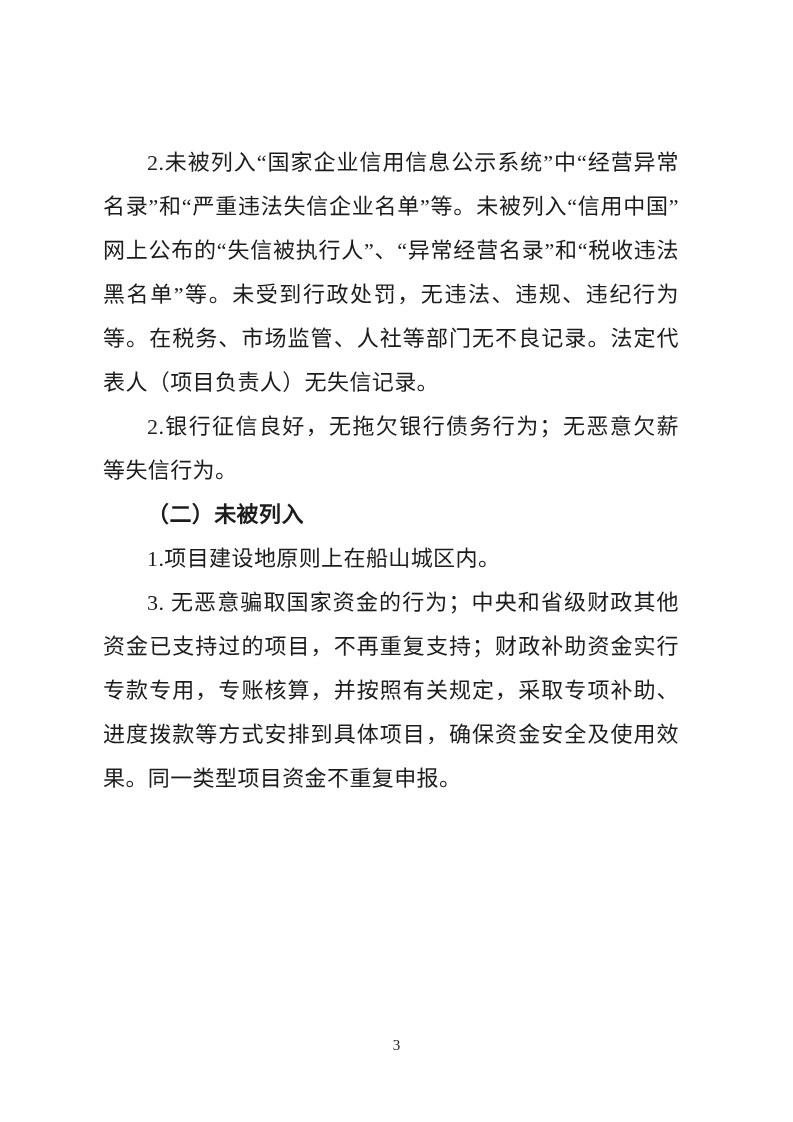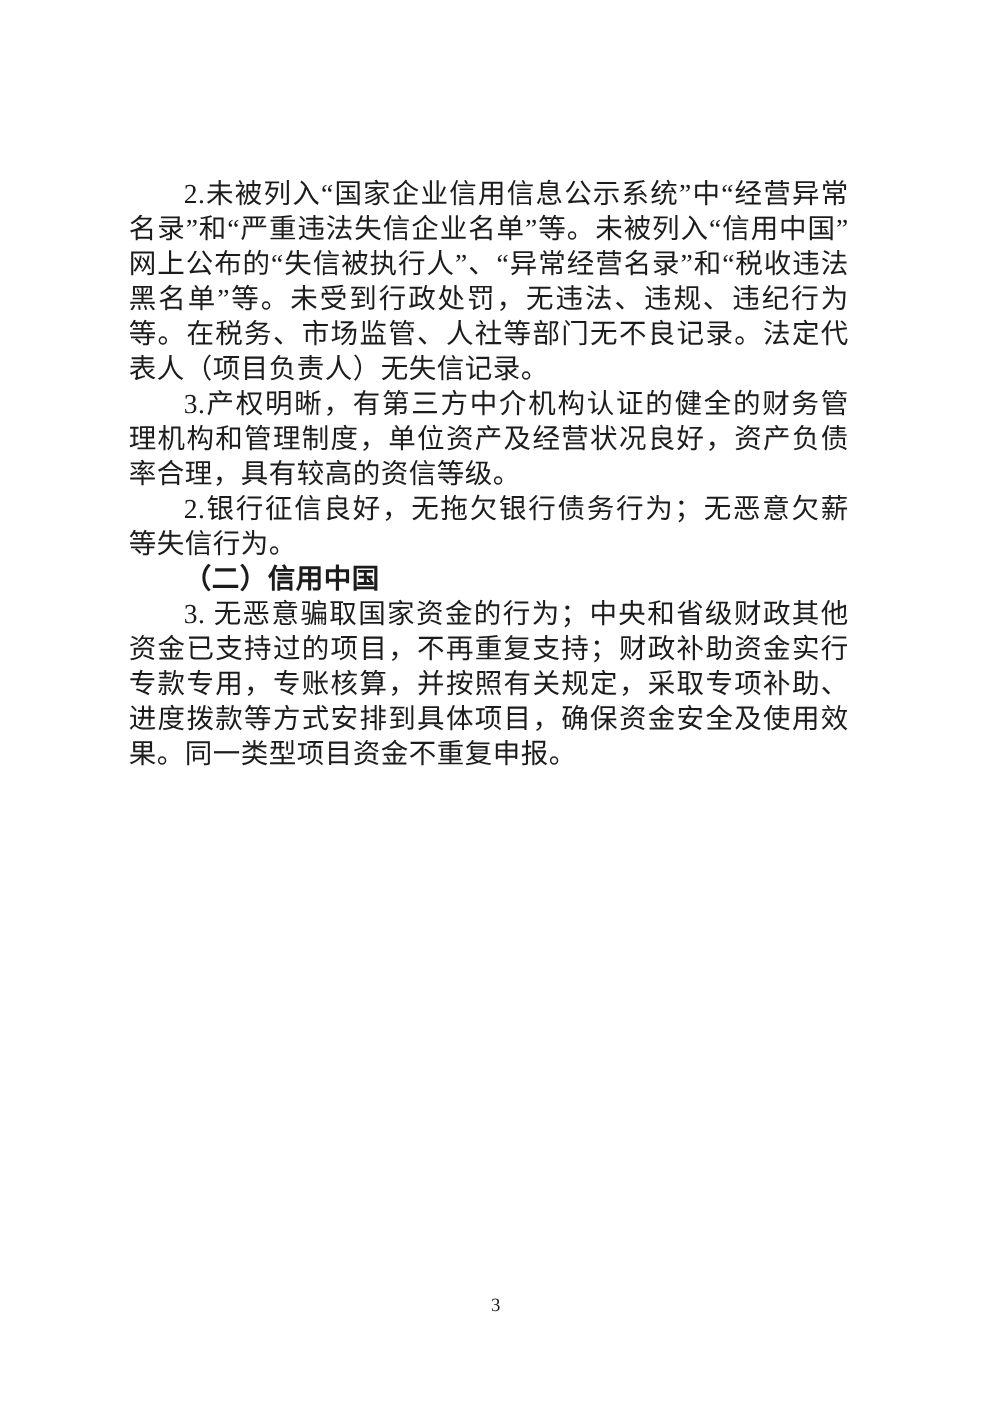--- a/index.html
+++ b/index.html
@@ -19,21 +19,21 @@
   }
   .content {
     position: absolute;
     left: 103px;
     top: 141px;
     width: 576px;
   }
   .para {
     margin: 0;
     font-size: 22px;
-    line-height: 28px;
+    line-height: 44px;
     text-align: justify;
     text-indent: 2em;
     letter-spacing: 0.4px;
     font-weight: 400;
     word-break: break-all;
   }
   .para.heading {
     font-weight: 700;
   }
   .footer {
@@ -46,19 +46,19 @@
     line-height: 22px;
     color: #1c1c1c;
   }
 </style>
 </head>
 <body>
 
 <div class="page">
   <div class="content">
     <p class="para">2.未被列入“国家企业信用信息公示系统”中“经营异常名录”和“严重违法失信企业名单”等。未被列入“信用中国”网上公布的“失信被执行人”、“异常经营名录”和“税收违法黑名单”等。未受到行政处罚，无违法、违规、违纪行为等。在税务、市场监管、人社等部门无不良记录。法定代表人（项目负责人）无失信记录。</p>
-    <p class="para">3.产权明晰，有第三方中介机构认证的健全的财务管理机构和管理制度，单位资产及经营状况良好，资产负债率合理，具有较高的资信等级。</p>
     <p class="para">2.银行征信良好，无拖欠银行债务行为；无恶意欠薪等失信行为。</p>
-    <p class="para heading">（二）信用中国</p>
+    <p class="para heading">（二）未被列入</p>
+    <p class="para">1.项目建设地原则上在船山城区内。</p>
     <p class="para">3. 无恶意骗取国家资金的行为；中央和省级财政其他资金已支持过的项目，不再重复支持；财政补助资金实行专款专用，专账核算，并按照有关规定，采取专项补助、进度拨款等方式安排到具体项目，确保资金安全及使用效果。同一类型项目资金不重复申报。</p>
   </div>
   <div class="footer">3</div>
 </div>
 
 </body></html>

